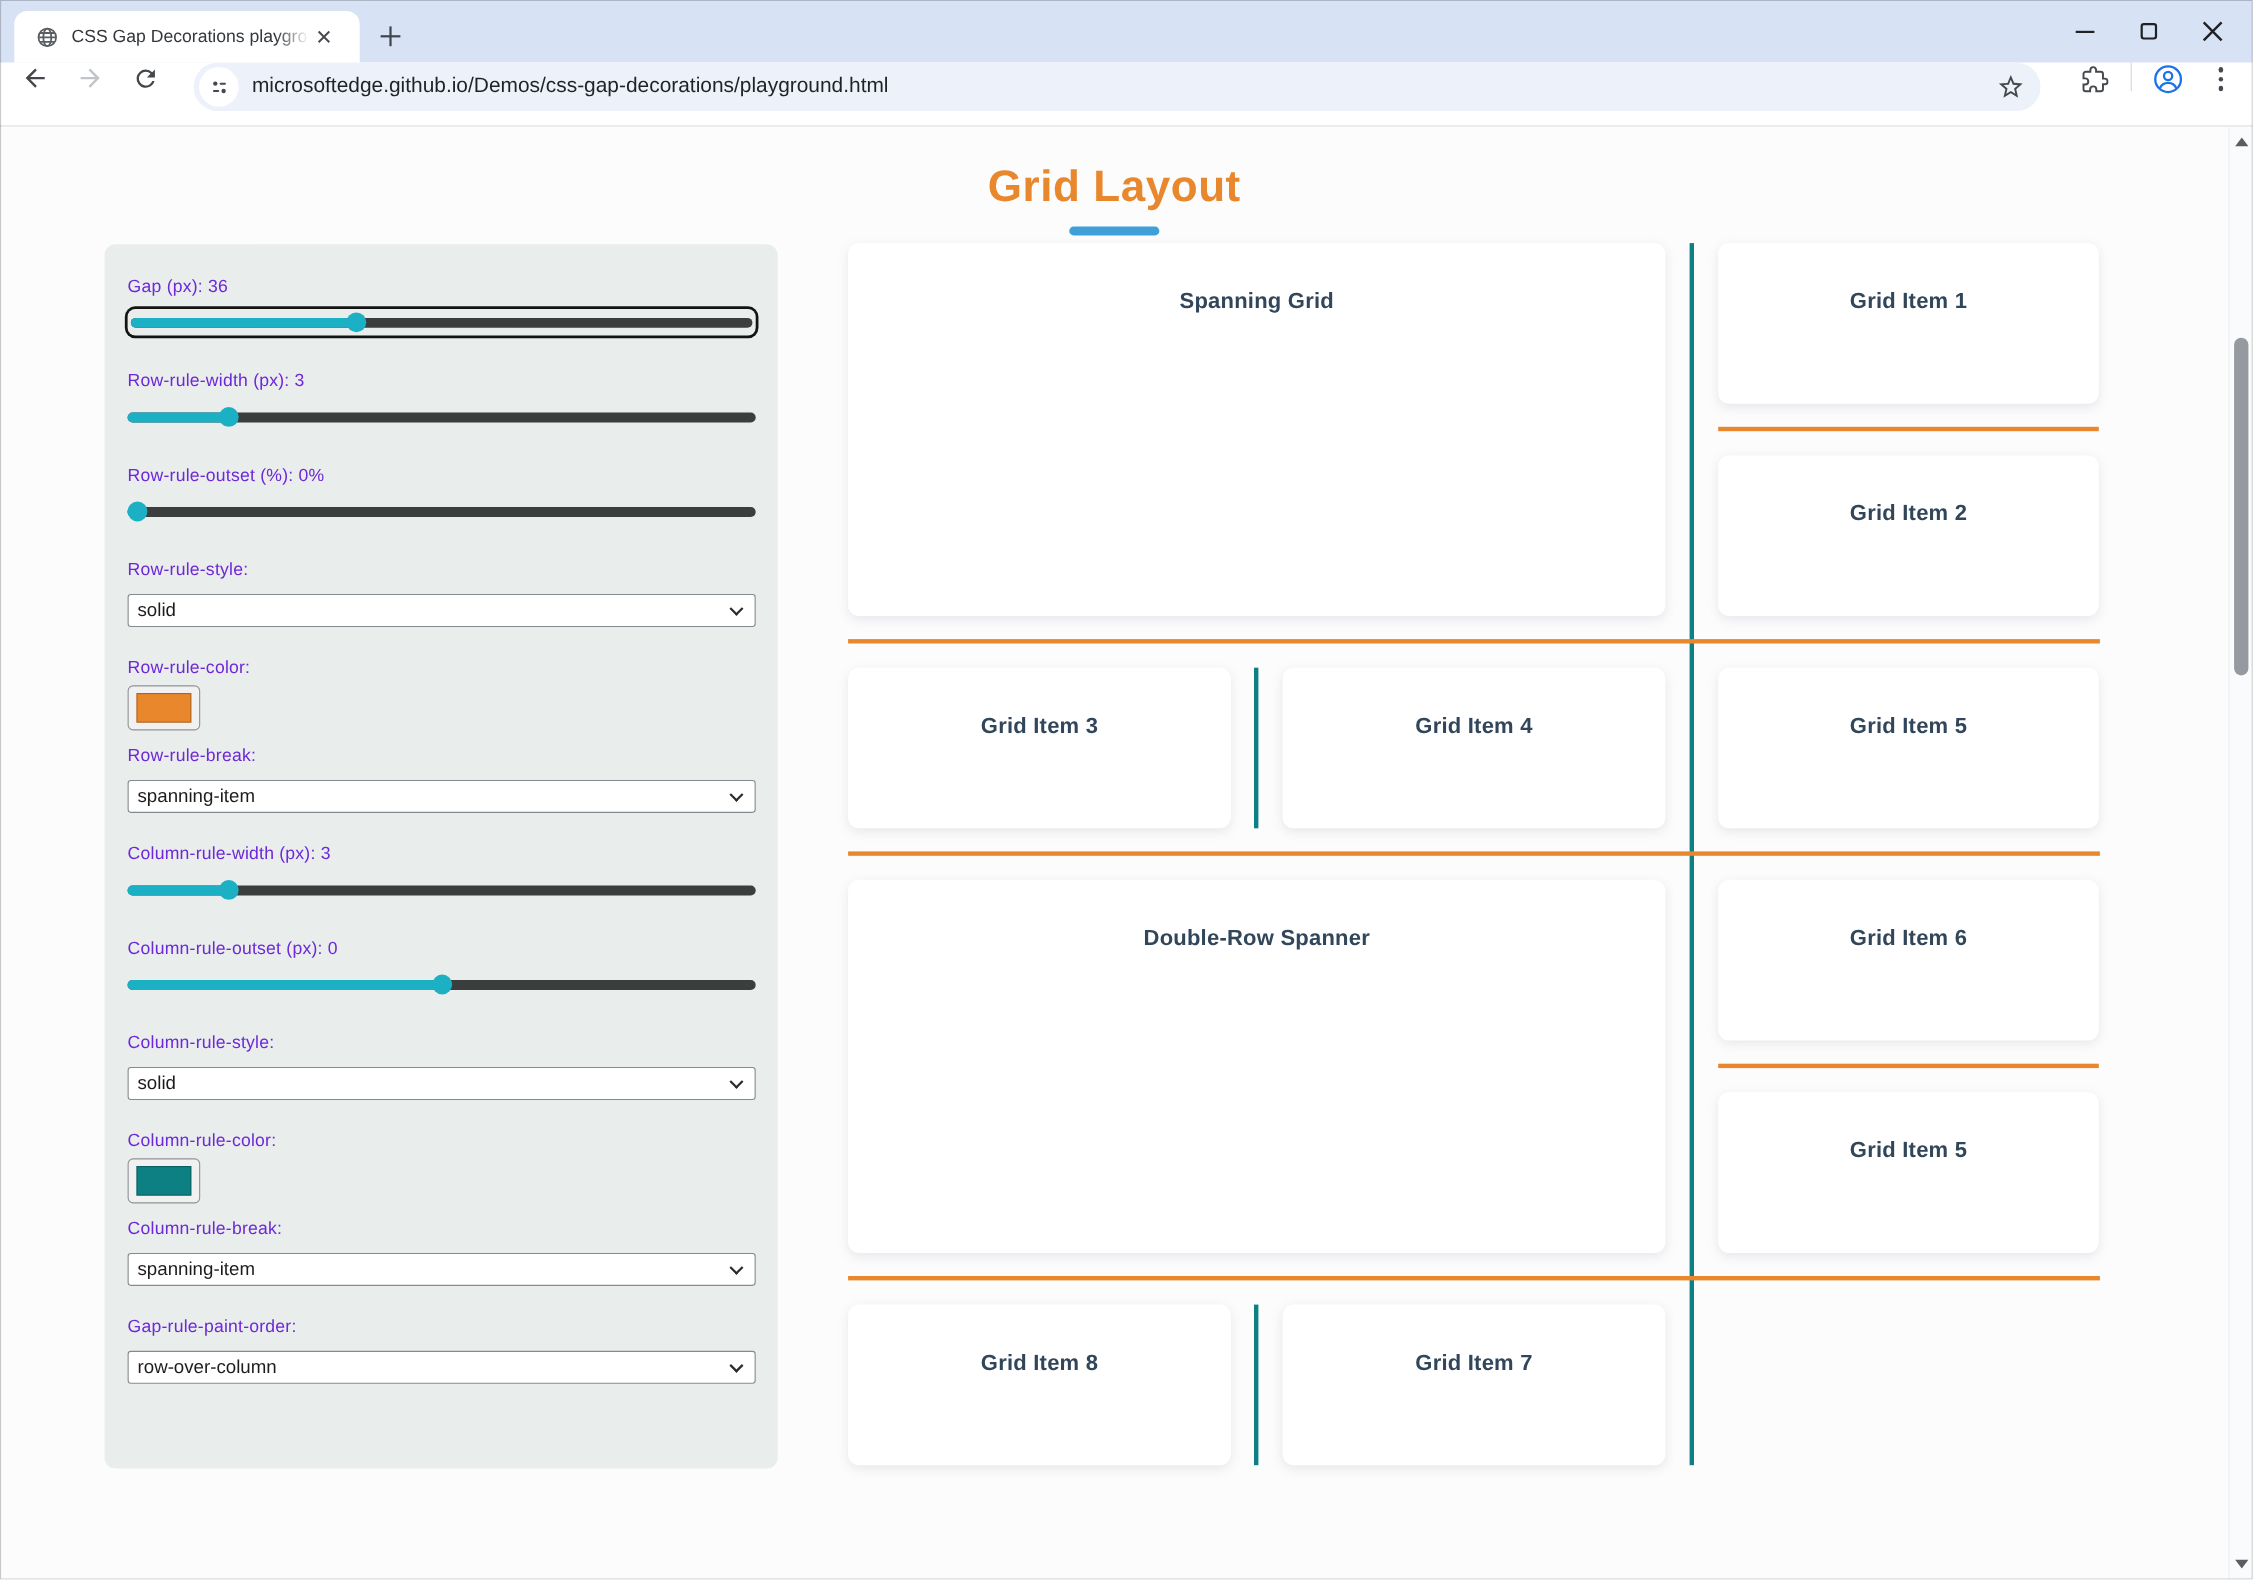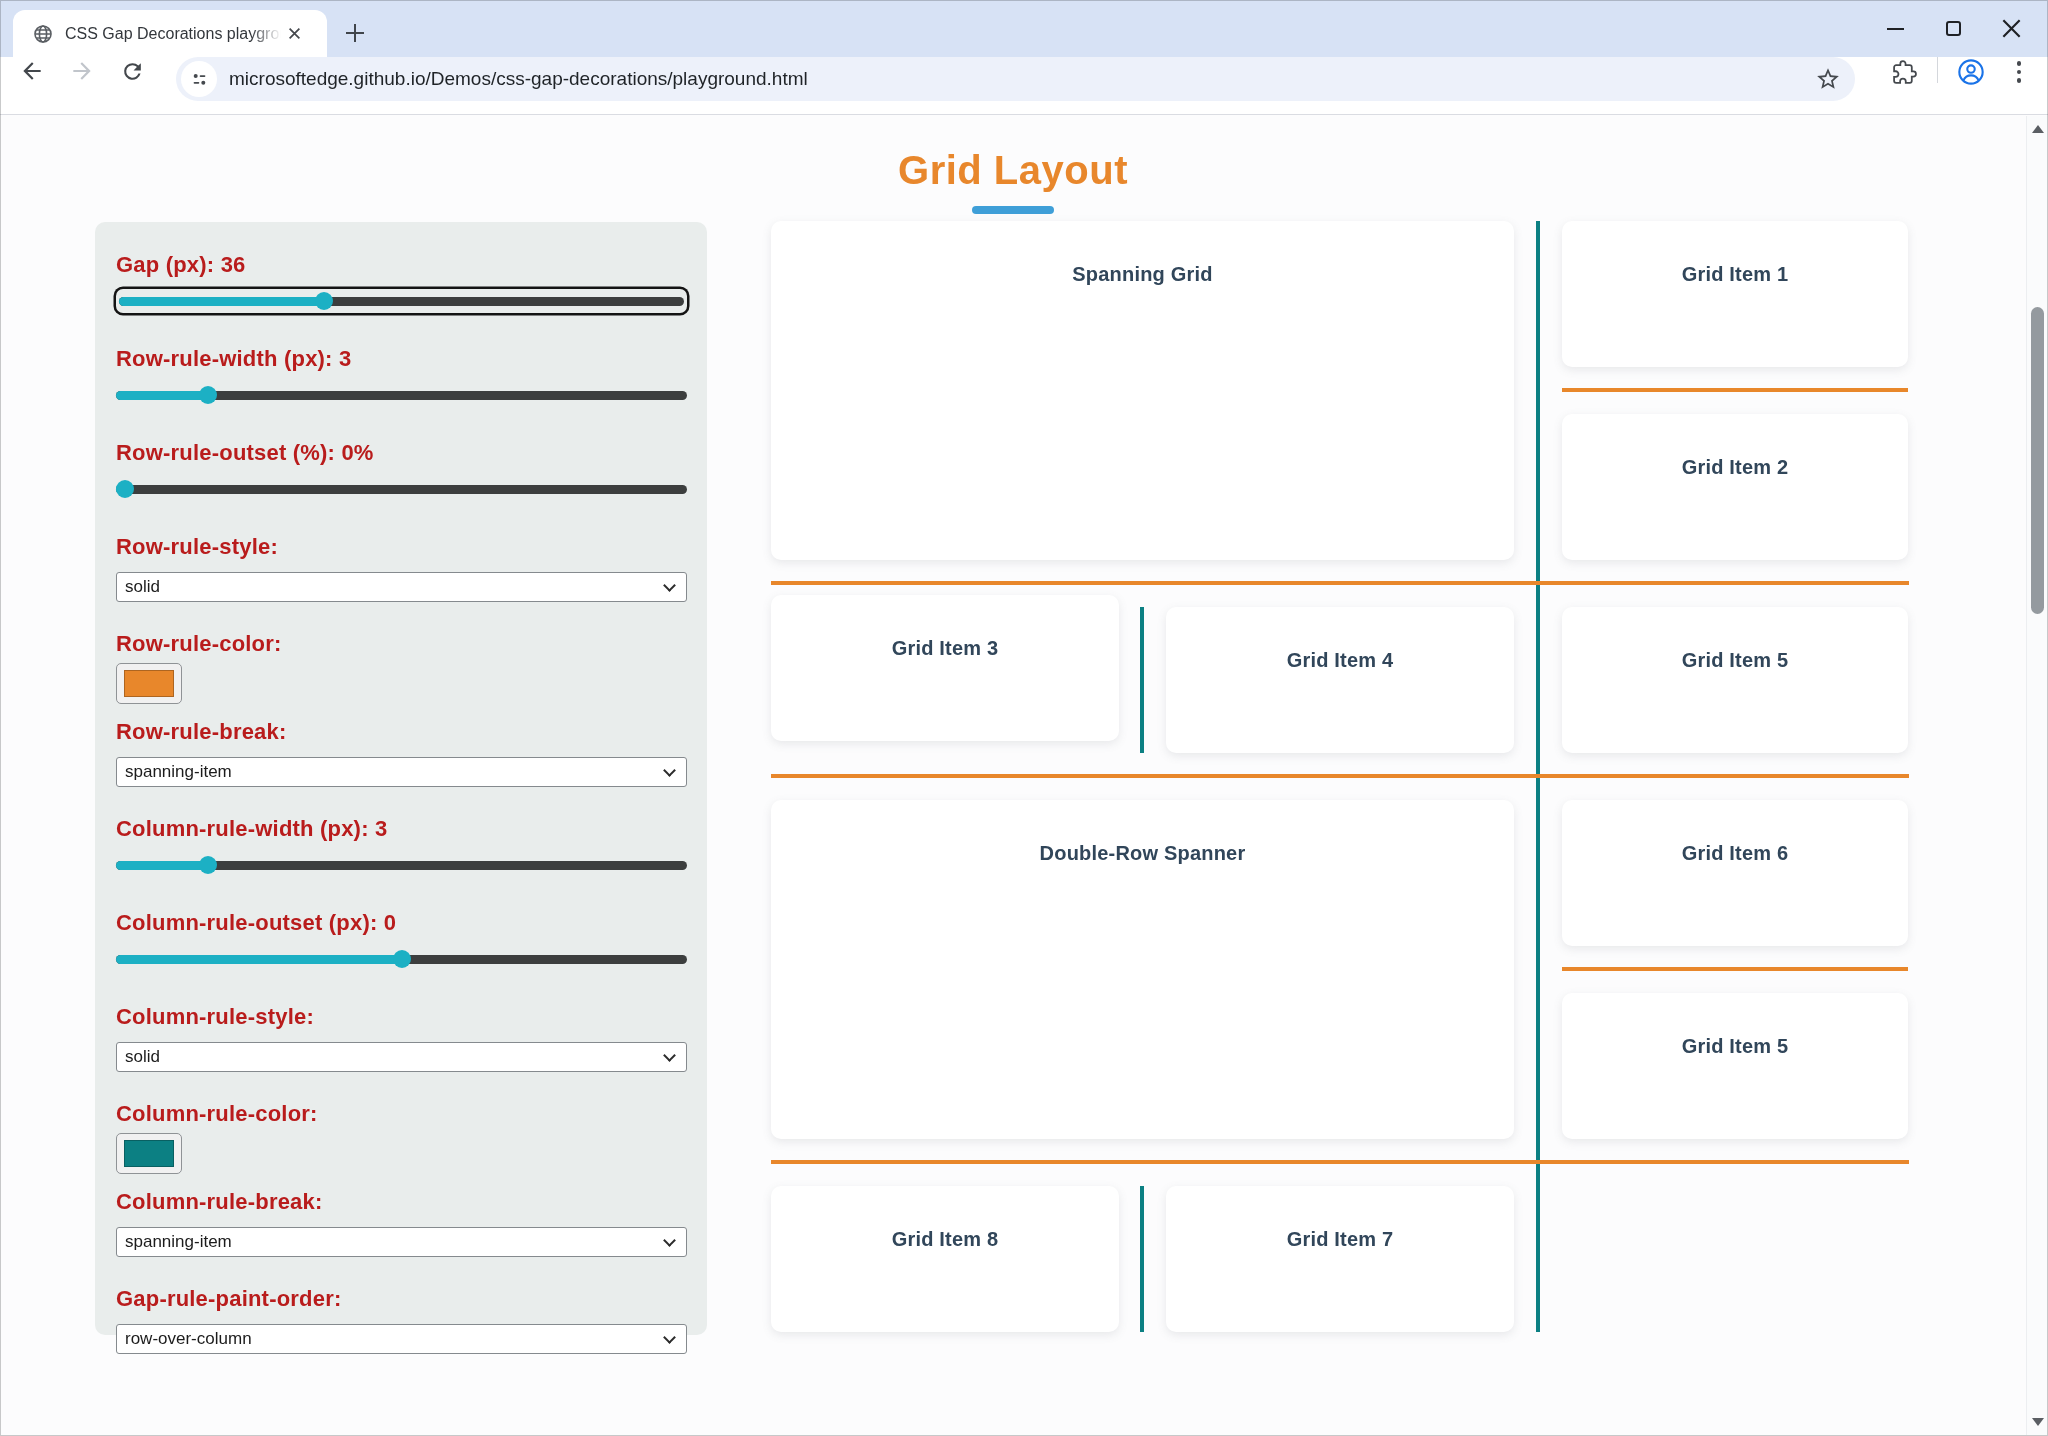--- a/index.html
+++ b/index.html
@@ -32,21 +32,21 @@
   .kebab { display:flex; flex-direction:column; justify-content:center; gap:4px; }
   .kebab i { width:4.5px; height:4.5px; border-radius:50%; background:#45494e; display:block; }
 
   
   .page-head { position:absolute; left:0; right:22px; top:128px; text-align:center; }
   .page-title { font-size:40px; font-weight:700; letter-spacing:.5px; color:#e8872c;margin-top:20px; }
   .title-underline { width:82px; height:8px; border-radius:4px; margin:13px auto 0; background:#3f9fd8; }
 
   
   .panel { position:absolute; left:95px; top:222px; width:612px; height:1113px; background:#e9edec; border-radius:10px; padding:30px 20px 0 21px; }
-  .group label { display:block; font-size:22px; font-weight:700; color:#b91c1c; letter-spacing:.2px; }
+  .group label { display:block; font-size:16px; font-weight:400; color:#6d28d9; letter-spacing:.2px; }
   .g-slider { margin-bottom:33px; }
   .g-slider label { margin-bottom:11px; }
   .g-select { margin-bottom:29px; }
   .g-select label { margin-bottom:12px; }
   .g-color { margin-bottom:15px; }
   .g-color label { margin-bottom:6px; }
 
   .slider { position:relative; height:24px; display:flex; align-items:center; }
   .slider.focus { box-shadow:0 0 0 2.5px #141414; border-radius:7px; padding:0 3px; }
   .track { position:relative; width:100%; height:9px; border-radius:5px; background:#3c3e3e; }
@@ -59,21 +59,21 @@
 
   .color-input { width:66px; height:41px; background:#f1f1f1; border:1px solid #8f9396; border-radius:5px; padding:6px 7px; }
   .swatch { width:100%; height:100%; border:1px solid rgba(0,0,0,.25); }
 
   
   .grid { position:absolute; left:771px; top:221px; width:1138px; height:1111px; }
   .card { position:absolute; background:#ffffff; border-radius:10px; box-shadow:0 3px 10px rgba(90,100,110,.13); text-align:center; padding-top:42px; font-size:20px; font-weight:600; color:#31465a; letter-spacing:.2px; }
   .gi-span  { left:0;     top:0;     width:743px;  height:339px; }
   .gi-1     { left:791px; top:0;     width:346px;  height:146px; }
   .gi-2     { left:791px; top:193px; width:346px;  height:146px; }
-  .gi-3     { left:0;     top:374px; width:348px;  height:146px; }
+  .gi-3     { left:0;     top:386px; width:348px;  height:146px; }
   .gi-4     { left:395px; top:386px; width:348px;  height:146px; }
   .gi-5     { left:791px; top:386px; width:346px;  height:146px; }
   .gi-dspan { left:0;     top:579px; width:743px;  height:339px; }
   .gi-6     { left:791px; top:579px; width:346px;  height:146px; }
   .gi-7     { left:791px; top:772px; width:346px;  height:146px; }
   .gi-8     { left:0;     top:965px; width:348px;  height:146px; }
   .gi-9     { left:395px; top:965px; width:348px;  height:146px; }
 
   .vrule { position:absolute; width:4px; background:#0c8083; z-index:1; }
   .hrule { position:absolute; height:4px; background:#e8872b; z-index:2; }

